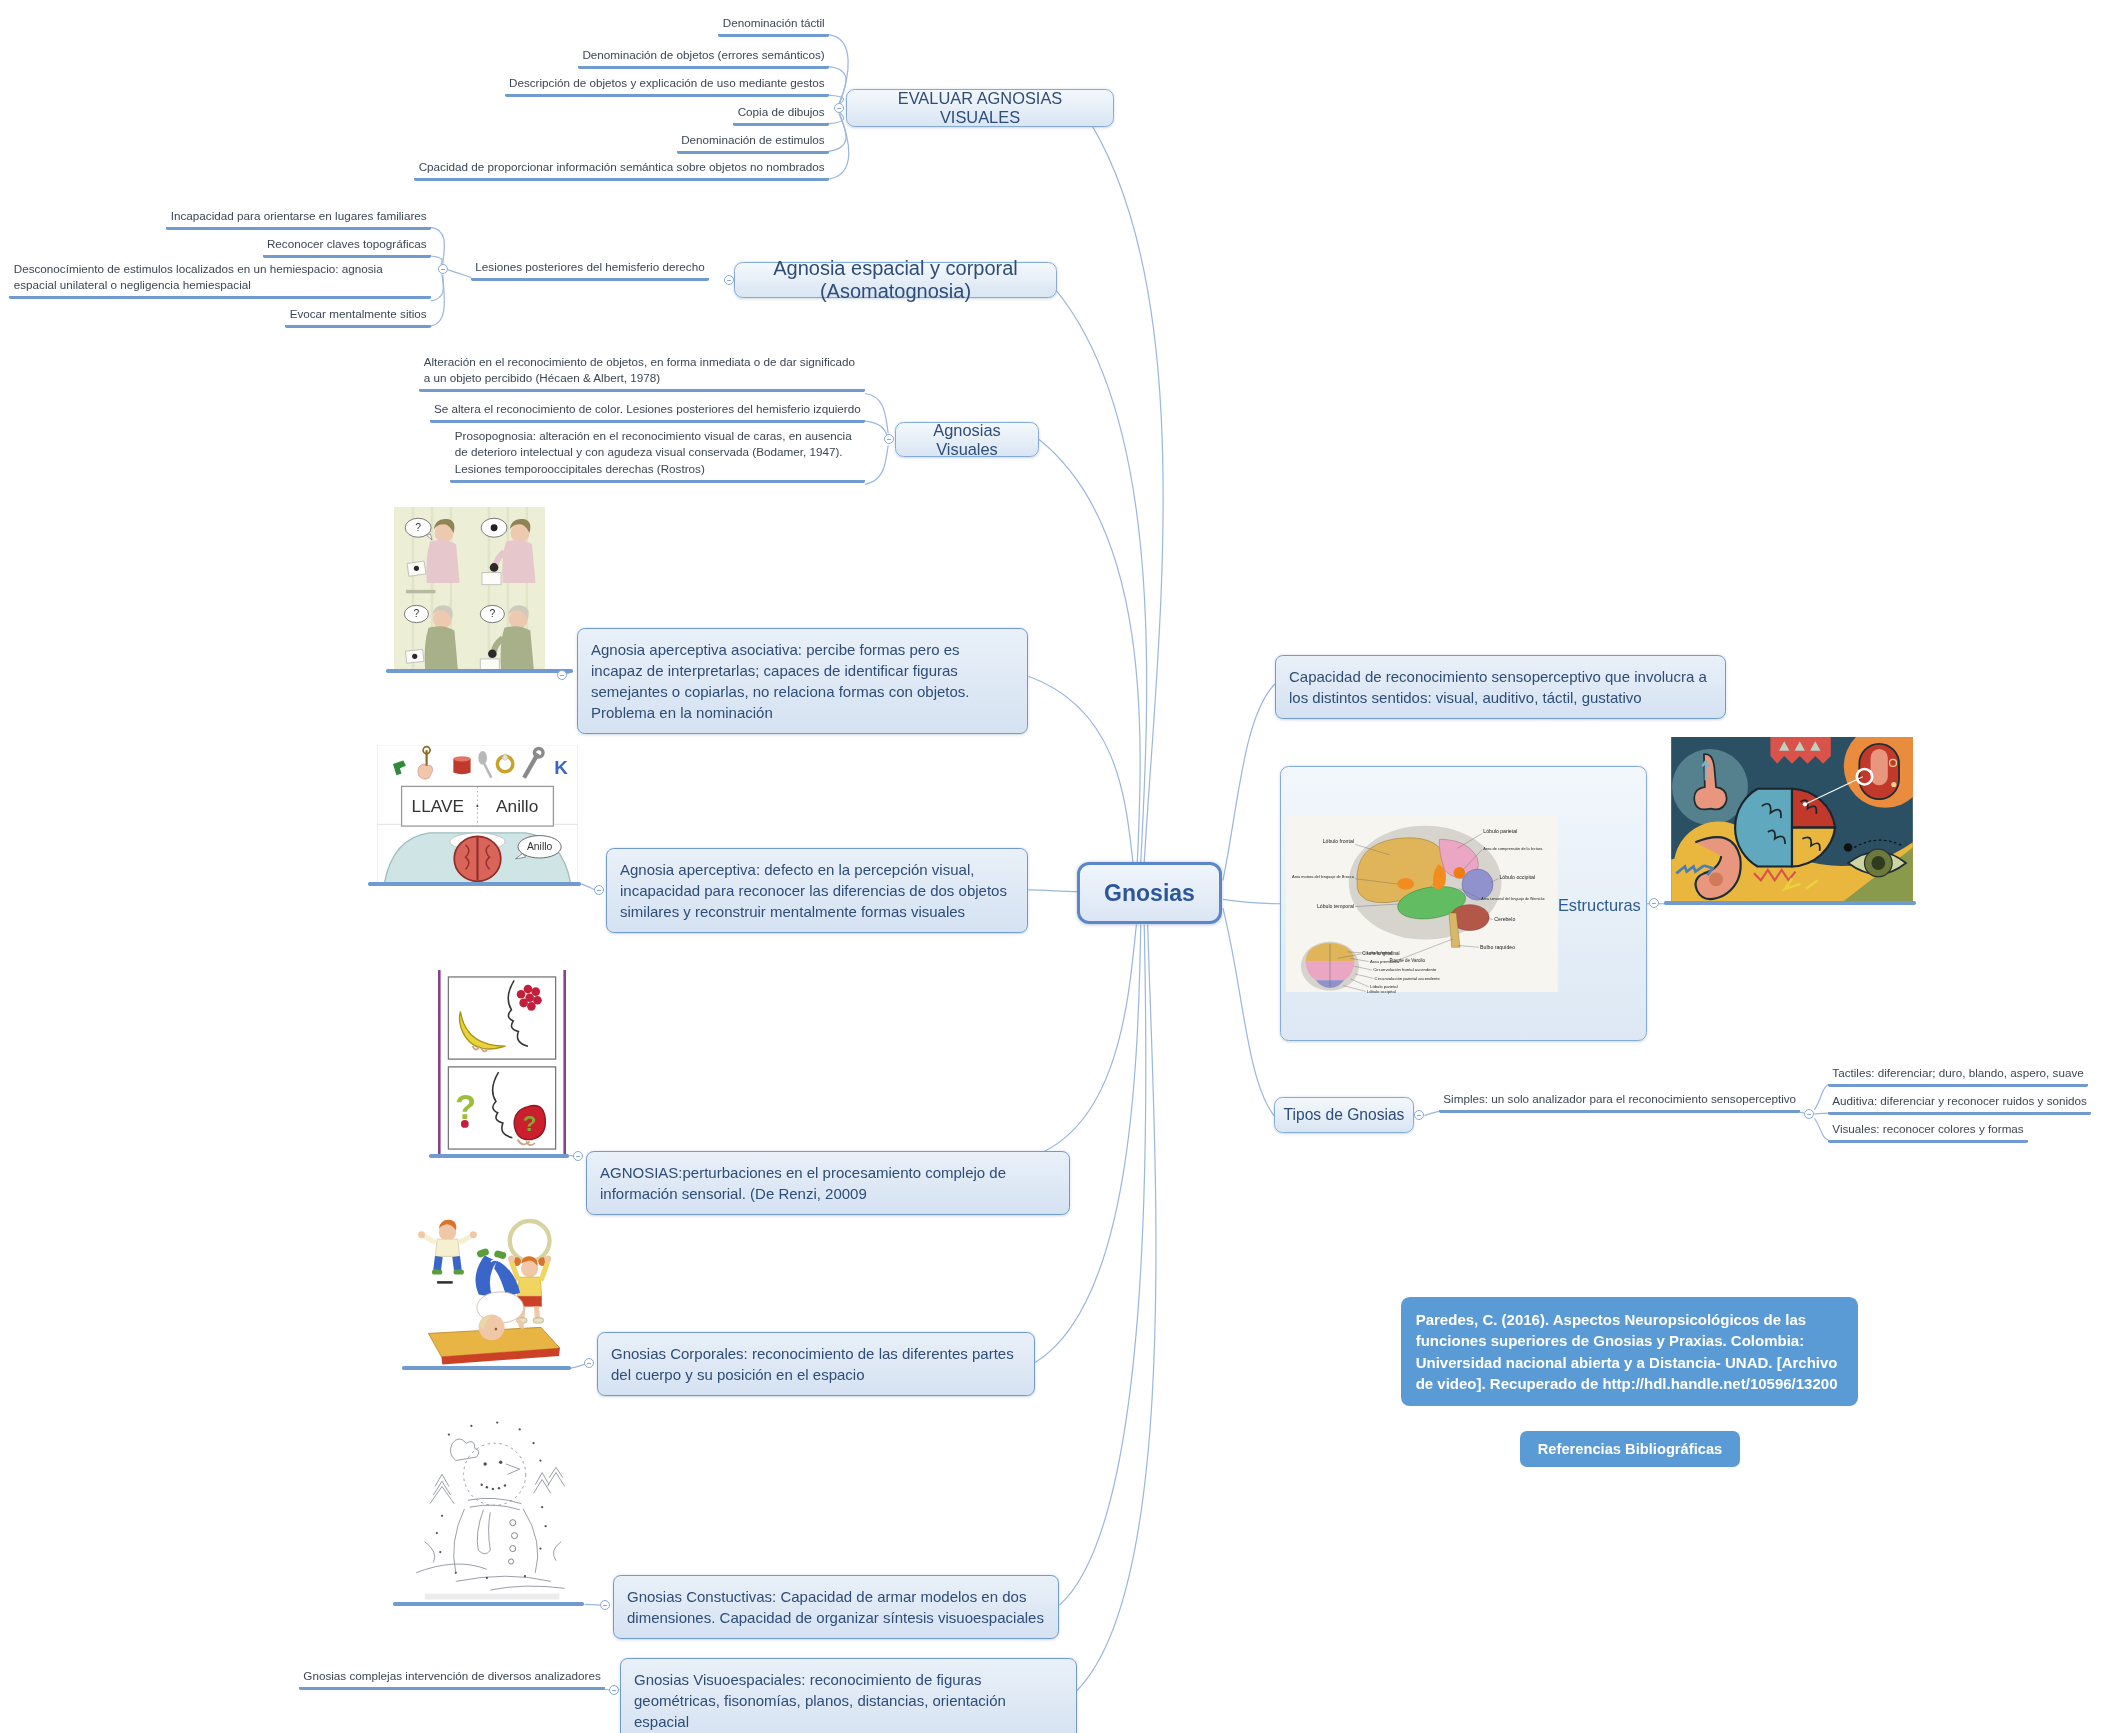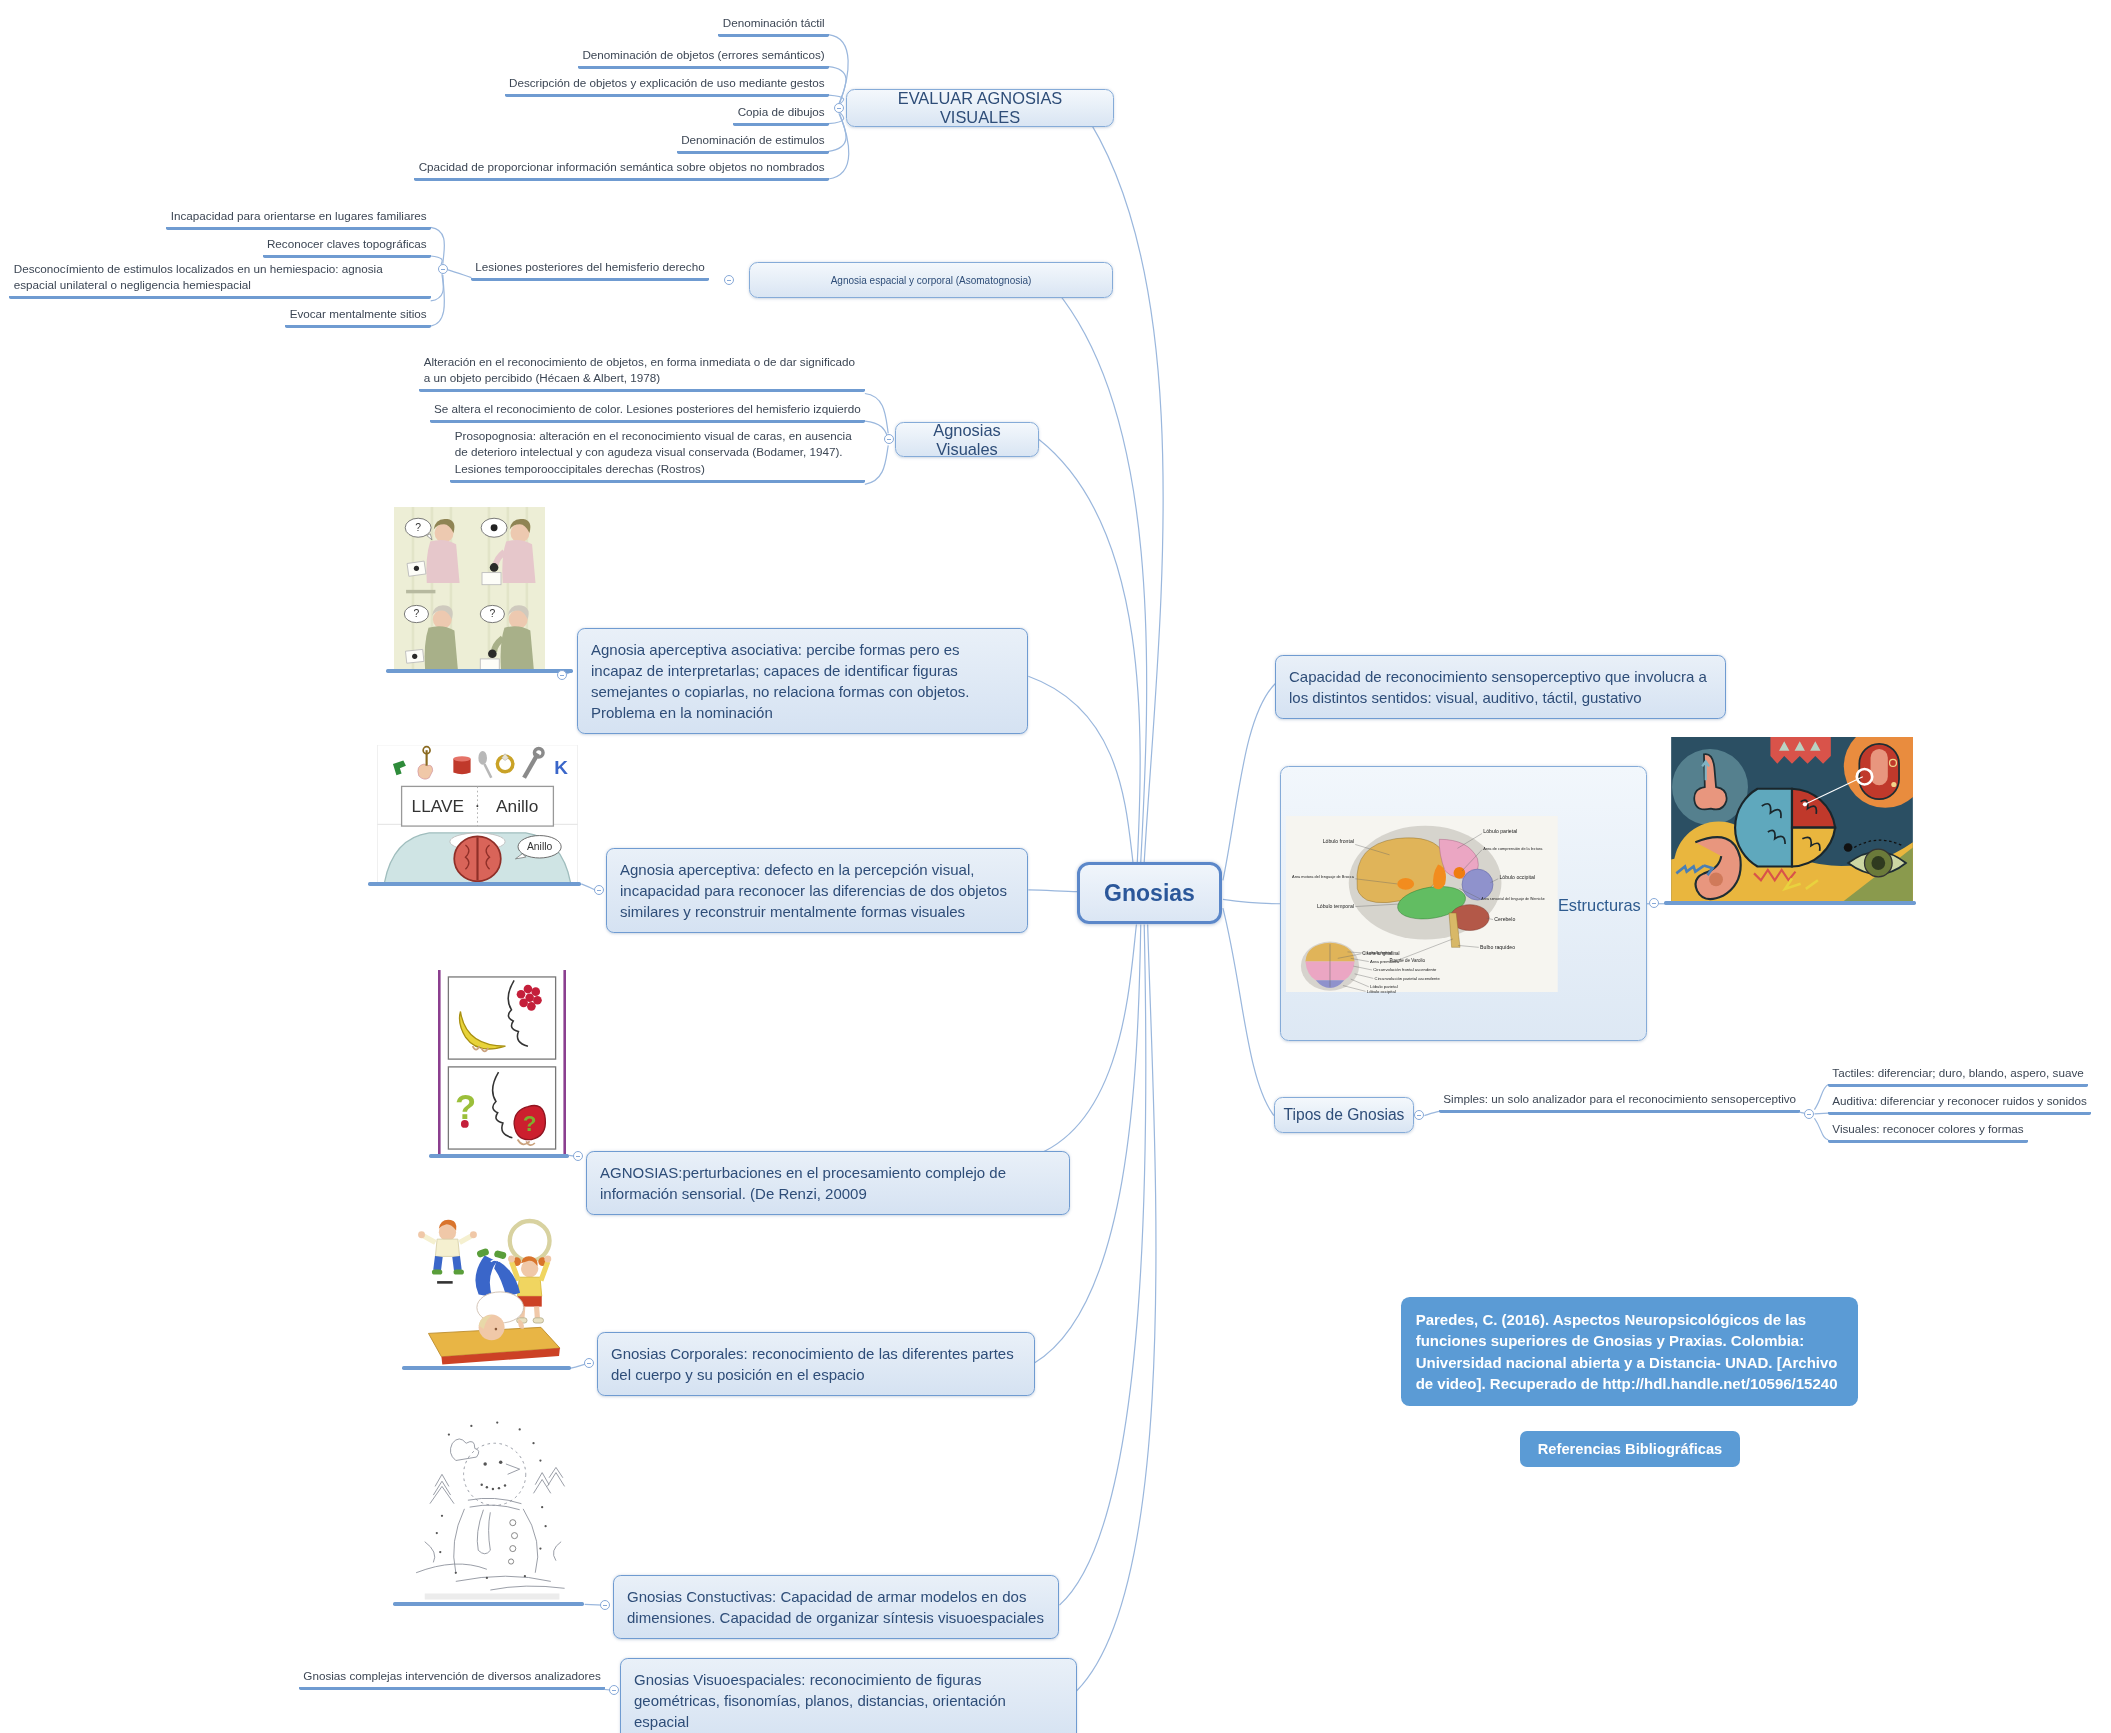--- a/index.html
+++ b/index.html
@@ -100,21 +100,21 @@
 <div class="leaf" style="right:1283px;top:103px">Copia de dibujos</div>
 <div class="leaf" style="right:1283px;top:131px">Denominación de estimulos</div>
 <div class="leaf" style="right:1283px;top:158px">Cpacidad de proporcionar información semántica sobre objetos no nombrados</div>
 <div class="node" style="left:846px;top:89px;width:268px;height:38px">EVALUAR AGNOSIAS VISUALES</div>
 
 <div class="leaf" style="right:1681px;top:207px">Incapacidad para orientarse en lugares familiares</div>
 <div class="leaf" style="right:1681px;top:235px">Reconocer claves topográficas</div>
 <div class="leaf wrap" style="right:1681px;top:260px;width:413px">Desconocímiento de estimulos localizados en un hemiespacio: agnosia espacial unilateral o negligencia hemiespacial</div>
 <div class="leaf" style="right:1681px;top:305px">Evocar mentalmente sitios</div>
 <div class="leaf" style="left:471px;top:258px">Lesiones posteriores del hemisferio derecho</div>
-<div class="node" style="left:749px;top:262px;width:364px;height:36px;font-size:10px">Agnosia espacial y corporal (Asomatognosia)</div>
+<div class="node" style="left:734px;top:262px;width:323px;height:36px;font-size:20px">Agnosia espacial y corporal (Asomatognosia)</div>
 
 <div class="leaf wrap" style="right:1247px;top:353px;width:437px">Alteración en el reconocimiento de objetos, en forma inmediata o de dar significado a un objeto percibido (Hécaen &amp; Albert, 1978)</div>
 <div class="leaf" style="right:1247px;top:400px">Se altera el reconocimiento de color. Lesiones posteriores del hemisferio izquierdo</div>
 <div class="leaf wrap" style="right:1247px;top:427px;width:406px">Prosopognosia: alteración en el reconocimiento visual de caras, en ausencia de deterioro intelectual y con agudeza visual conservada (Bodamer, 1947). Lesiones temporooccipitales derechas (Rostros)</div>
 <div class="node" style="left:895px;top:422px;width:144px;height:35px">Agnosias Visuales</div>
 
 <div class="tbox" style="left:577px;top:628px;width:451px">Agnosia aperceptiva asociativa: percibe formas pero es incapaz de interpretarlas; capaces de identificar figuras semejantes o copiarlas, no relaciona formas con objetos. Problema en la nominación</div>
 <div class="tbox" style="left:606px;top:848px;width:422px">Agnosia aperceptiva: defecto en la percepción visual, incapacidad para reconocer las diferencias de dos objetos similares y reconstruir mentalmente formas visuales</div>
 <div class="tbox" style="left:586px;top:1151px;width:484px">AGNOSIAS:perturbaciones en el procesamiento complejo de información sensorial. (De Renzi, 20009</div>
 <div class="tbox" style="left:597px;top:1332px;width:438px">Gnosias Corporales: reconocimiento de las diferentes partes del cuerpo y su posición en el espacio</div>
@@ -223,21 +223,21 @@
   </svg>
 </div>
 <div class="imgline" style="left:1664px;top:901px;width:252px"></div>
 
 <div class="node" style="left:1274px;top:1097px;width:140px;height:36px;font-size:15.6px">Tipos de Gnosias</div>
 <div class="leaf" style="left:1439px;top:1090px">Simples: un solo analizador para el reconocimiento sensoperceptivo</div>
 <div class="leaf" style="left:1828px;top:1064px">Tactiles: diferenciar; duro, blando, aspero, suave</div>
 <div class="leaf" style="left:1828px;top:1092px">Auditiva: diferenciar y reconocer ruidos y sonidos</div>
 <div class="leaf" style="left:1828px;top:1120px">Visuales: reconocer colores y formas</div>
 
-<div class="cite" style="left:1401px;top:1297px;width:457px">Paredes, C. (2016). Aspectos Neuropsicológicos de las funciones superiores de Gnosias y Praxias. Colombia: Universidad nacional abierta y a Distancia- UNAD. [Archivo de video]. Recuperado de http://hdl.handle.net/10596/15240</div>
+<div class="cite" style="left:1401px;top:1297px;width:457px">Paredes, C. (2016). Aspectos Neuropsicológicos de las funciones superiores de Gnosias y Praxias. Colombia: Universidad nacional abierta y a Distancia- UNAD. [Archivo de video]. Recuperado de http://hdl.handle.net/10596/13200</div>
 <div class="btn" style="left:1520px;top:1431px;width:220px;height:36px">Referencias Bibliográficas</div>
 
 <div class="imgnode" style="left:394px;top:507px">
   <svg viewBox="0 0 175 190" width="151" height="164">
     <rect width="175" height="190" fill="#edeed6"></rect>
     <path d="M22,0V190 M44,0V190 M66,0V190 M110,0V190 M132,0V190 M154,0V190" stroke="#e2e4c8" stroke-width="3"></path>
     <g>
       <ellipse cx="28" cy="24" rx="15" ry="11" fill="#fff" stroke="#666"></ellipse>
       <path d="M38,33 l6,5 -2,-7Z" fill="#fff" stroke="#666" stroke-width="0.7"></path>
       <text x="28" y="28" text-anchor="middle" font-size="12" fill="#333">?</text>

